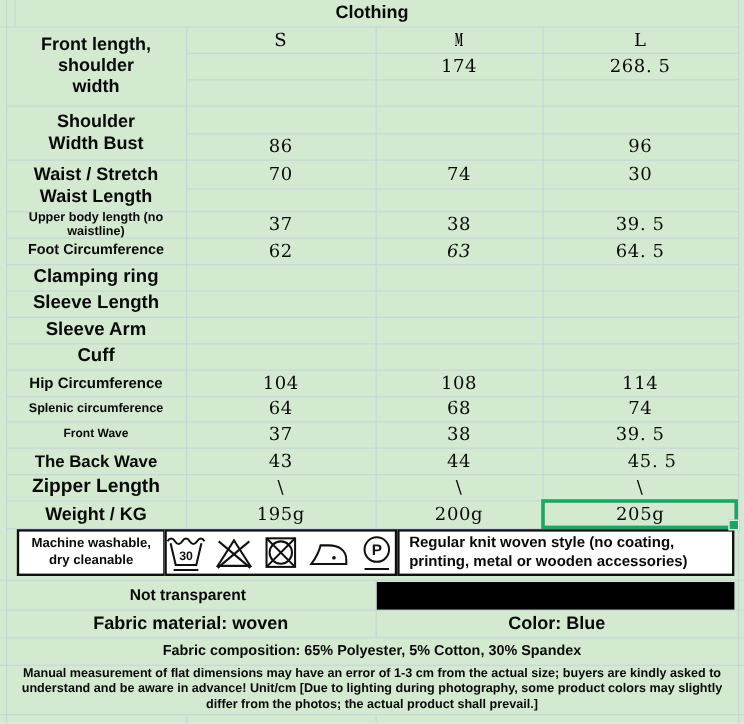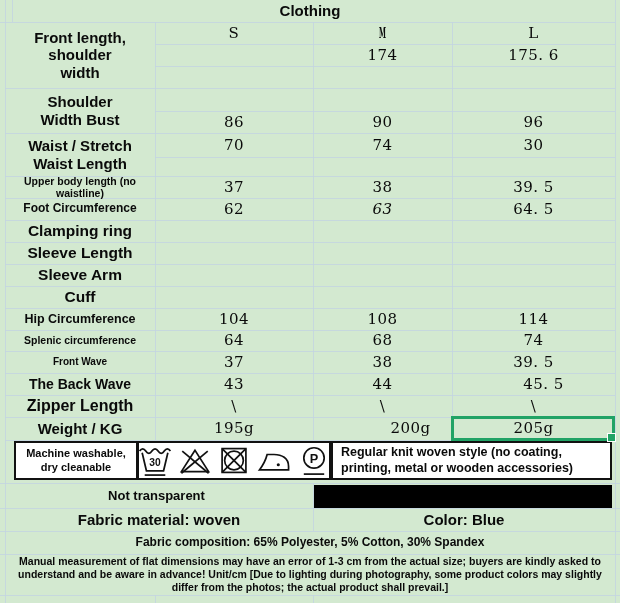--- a/index.html
+++ b/index.html
@@ -148,25 +148,24 @@
     <div class="gl" style="position: absolute; left: 313px; top: 483px; width: 1px; height: 48px; background: rgb(195, 213, 225);"></div>
     <div class="gl" style="position: absolute; left: 155px; top: 595px; width: 1px; height: 8px; background: rgb(195, 213, 225);"></div>
     <div class="gl" style="position: absolute; left: 313px; top: 595px; width: 1px; height: 8px; background: rgb(195, 213, 225);"></div>
     <div class="val" style="position: absolute; left: 155px; top: 22px; width: 158px; height: 22px; line-height: 22px;">S</div>
     <div class="val condensed" style="position: absolute; left: 313px; top: 22px; width: 139px; height: 22px; line-height: 22px;">M</div>
     <div class="val" style="position: absolute; left: 452px; top: 22px; width: 163px; height: 22px; line-height: 22px;">L</div>
     <div class="lbl" style="position: absolute; left: 5px; top: 22px; width: 150px; height: 66px; font-size: 15px;">Front length,
 shoulder
 width</div>
     <div class="val" style="position: absolute; left: 313px; top: 44px; width: 139px; height: 22px; line-height: 22px;">174</div>
-    <div class="val" style="position: absolute; left: 452px; top: 44px; width: 163px; height: 22px; line-height: 22px;">175. 6</div>
+    <div class="val" style="position: absolute; left: 452px; top: 44px; width: 163px; height: 22px; line-height: 22px;">268. 5</div>
     <div class="lbl" style="position: absolute; left: 5px; top: 88px; width: 150px; height: 45px; font-size: 15px;">Shoulder
 Width  Bust</div>
     <div class="val" style="position: absolute; left: 155px; top: 111px; width: 158px; height: 22px; line-height: 22px;">86</div>
-    <div class="val" style="position: absolute; left: 313px; top: 111px; width: 139px; height: 22px; line-height: 22px;">90</div>
     <div class="val" style="position: absolute; left: 452px; top: 111px; width: 163px; height: 22px; line-height: 22px;">96</div>
     <div class="lbl" style="position: absolute; left: 5px; top: 133px; width: 150px; height: 43px; font-size: 15px;">Waist / Stretch
 Waist Length</div>
     <div class="val" style="position: absolute; left: 155px; top: 133px; width: 158px; height: 24px; line-height: 24px;">70</div>
     <div class="val" style="position: absolute; left: 313px; top: 133px; width: 139px; height: 24px; line-height: 24px;">74</div>
     <div class="val" style="position: absolute; left: 452px; top: 133px; width: 163px; height: 24px; line-height: 24px;">30</div>
     <div class="lbl" style="position: absolute; left: 5px; top: 176px; width: 150px; height: 22px; font-size: 10.5px;">Upper body length (no waistline)</div>
     <div class="val" style="position: absolute; left: 155px; top: 176px; width: 158px; height: 22px; line-height: 22px;">37</div>
     <div class="val" style="position: absolute; left: 313px; top: 176px; width: 139px; height: 22px; line-height: 22px;">38</div>
     <div class="val" style="position: absolute; left: 452px; top: 176px; width: 163px; height: 22px; line-height: 22px;">39. 5</div>
@@ -205,18 +204,18 @@
     <div class="lbl" style="position: absolute; left: 5px; top: 373px; width: 150px; height: 22px; font-size: 14px;">The Back Wave</div>
     <div class="val" style="position: absolute; left: 155px; top: 373px; width: 158px; height: 22px; line-height: 22px;">43</div>
     <div class="val" style="position: absolute; left: 313px; top: 373px; width: 139px; height: 22px; line-height: 22px;">44</div>
     <div class="val" style="position: absolute; left: 452px; top: 373px; width: 163px; height: 22px; line-height: 22px; padding-left: 10px;">45. 5</div>
     <div class="lbl" style="position: absolute; left: 5px; top: 395px; width: 150px; height: 22px; font-size: 16px;">Zipper Length</div>
     <div class="val" style="position: absolute; left: 155px; top: 395px; width: 158px; height: 22px; line-height: 22px;">\</div>
     <div class="val" style="position: absolute; left: 313px; top: 395px; width: 139px; height: 22px; line-height: 22px;">\</div>
     <div class="val" style="position: absolute; left: 452px; top: 395px; width: 163px; height: 22px; line-height: 22px;">\</div>
     <div class="lbl" style="position: absolute; left: 5px; top: 417px; width: 150px; height: 23px; font-size: 15px;">Weight / KG</div>
     <div class="val" style="position: absolute; left: 155px; top: 417px; width: 158px; height: 23px; line-height: 23px;">195g</div>
-    <div class="val" style="position: absolute; left: 313px; top: 417px; width: 139px; height: 23px; line-height: 23px; padding-left: 28px;">200g</div>
+    <div class="val" style="position: absolute; left: 313px; top: 417px; width: 139px; height: 23px; line-height: 23px;">200g</div>
     <div class="val" style="position: absolute; left: 452px; top: 417px; width: 163px; height: 23px; line-height: 23px;">205g</div>
     <div class="sel" style="position: absolute;">
       <div class="handle"></div>
     </div>
   </div>
 
 </body></html>

